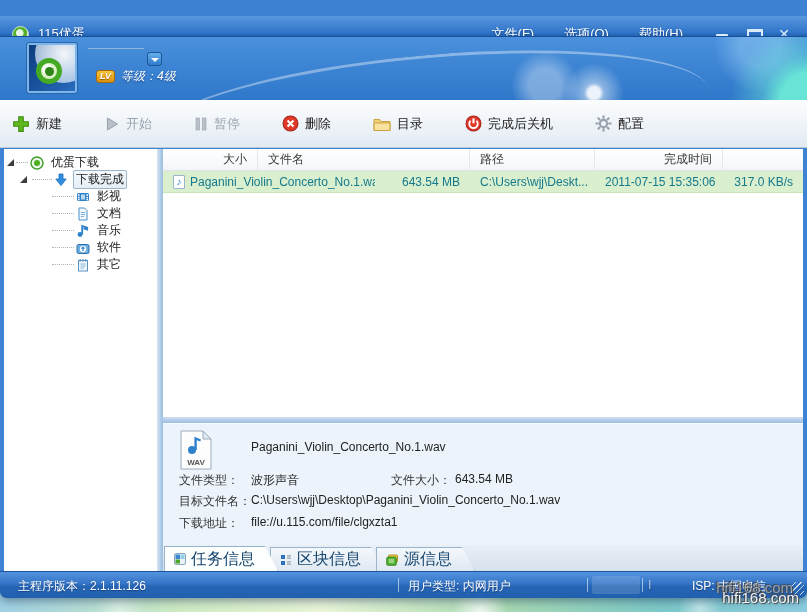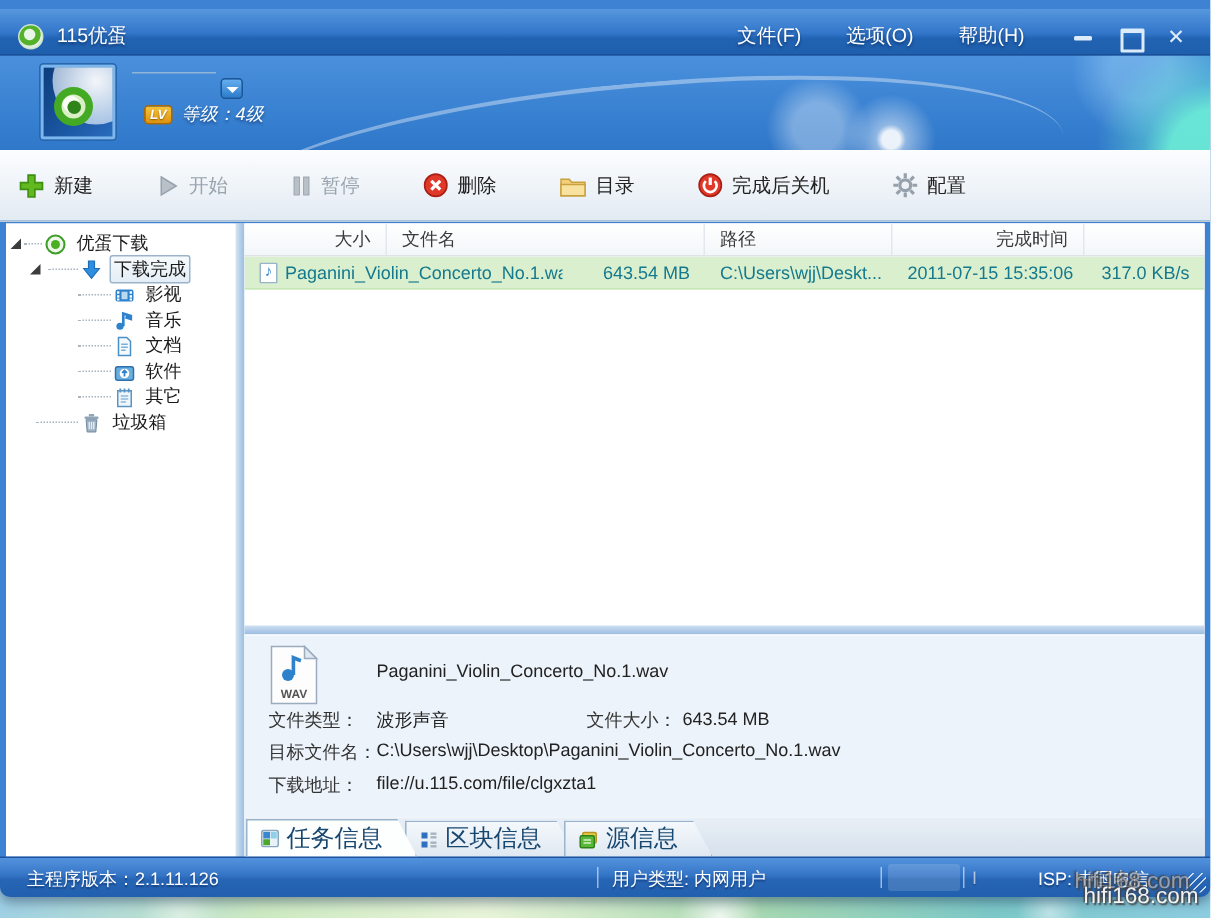--- a/index.html
+++ b/index.html
@@ -10,21 +10,21 @@
   .wallpaper-glow { position:absolute; bottom:0; left:0; right:0; height:18px;
     background:radial-gradient(circle at 480px 18px, rgba(255,255,255,.8), transparent 28px),
                radial-gradient(circle at 700px 14px, rgba(255,255,255,.5), transparent 22px),
                radial-gradient(circle at 120px 16px, rgba(255,255,255,.45), transparent 26px); }
 
   
   .window { position:absolute; left:0; top:0; width:807px; height:598px;
     border-radius:0 0 7px 7px; overflow:hidden; background:#3e82d4;
     box-shadow:0 3px 8px rgba(20,40,80,.45); }
 
-  .titlebar { position:absolute; left:0; top:6px; right:0; height:36px; color:#fff;
+  .titlebar { position:absolute; left:0; top:16px; right:0; height:36px; color:#fff;
     background:linear-gradient(180deg,#5797dd 0%,#3276ca 45%,#2163b2 55%,#1d5dab 100%);
     display:flex; align-items:center; }
   .app-icon { width:17px; height:17px; border-radius:50%; margin:0 9px 0 12px;
     background:radial-gradient(circle at 45% 40%, #e8f6e8 0 28%, #53b12a 34% 58%, #dfeede 62% 100%);
     border:1px solid #cfe4cf; }
   .title-text { font-size:13px; text-shadow:0 1px 2px rgba(0,30,80,.6); }
   .menubar { margin-left:auto; display:flex; gap:30px; font-size:13px; margin-right:32px; }
   .menu-item { cursor:default; text-shadow:0 1px 2px rgba(0,30,80,.6); }
   .winbtns { display:flex; gap:17px; margin-right:16px; align-items:center; }
   .wb { width:14px; height:14px; position:relative; }
@@ -285,60 +285,50 @@
                 <rect x="10.4" y="4.2" width="1.6" height="1.6" fill="#fff"></rect>
                 <rect x="10.4" y="6.8" width="1.6" height="1.6" fill="#fff"></rect>
                 <rect x="10.4" y="9" width="1.6" height="1.3" fill="#fff"></rect>
                 <rect x="5" y="4.5" width="4" height="5" fill="#bcd9f2"></rect>
               </svg></span>
           <span class="tree-label">影视</span>
         </div>
         <div class="tree-row lvl2">
           <span class="tree-dot" style="left:48px;width:22px"></span>
           <span class="t-ico"><svg width="14" height="14" viewBox="0 0 14 14">
+                <path d="M3 1h5.5L11 3.5V13H3z" fill="#f4f9fd" stroke="#4a90c8"></path>
+                <path d="M4.8 5.5h4.4M4.8 7.5h4.4M4.8 9.5h3" stroke="#7ab0d8"></path>
+              </svg></span>
+          <span class="tree-label">文档</span>
+        </div>
+        <div class="tree-row lvl2">
+          <span class="tree-dot" style="left:48px;width:22px"></span>
+          <span class="t-ico"><svg width="14" height="14" viewBox="0 0 14 14">
                 <circle cx="4" cy="10.5" r="2.4" fill="#2e82cc"></circle>
                 <path d="M6.2 10.5V2l5 1.6v2l-3.6-1.2" fill="none" stroke="#2e82cc" stroke-width="1.8"></path>
               </svg></span>
           <span class="tree-label">音乐</span>
-        </div>
-        <div class="tree-row lvl2">
-          <span class="tree-dot" style="left:48px;width:22px"></span>
-          <span class="t-ico"><svg width="14" height="14" viewBox="0 0 14 14">
-                <path d="M3 1h5.5L11 3.5V13H3z" fill="#f4f9fd" stroke="#4a90c8"></path>
-                <path d="M4.8 5.5h4.4M4.8 7.5h4.4M4.8 9.5h3" stroke="#7ab0d8"></path>
-              </svg></span>
-          <span class="tree-label">文档</span>
         </div>
         <div class="tree-row lvl2">
           <span class="tree-dot" style="left:48px;width:22px"></span>
           <span class="t-ico"><svg width="14" height="14" viewBox="0 0 14 14">
                 <rect x="1" y="3.5" width="12" height="9" rx="1.5" fill="#6aaede" stroke="#2e6fae"></rect>
                 <circle cx="7" cy="8" r="3.2" fill="#fff"></circle>
                 <path d="M7 10v-3.4M5.4 7.6L7 6l1.6 1.6" stroke="#2e82cc" stroke-width="1.2" fill="none"></path>
               </svg></span>
           <span class="tree-label">软件</span>
         </div>
         <div class="tree-row lvl2">
           <span class="tree-dot" style="left:48px;width:22px"></span>
           <span class="t-ico"><svg width="14" height="14" viewBox="0 0 14 14">
                 <rect x="2.5" y="2.5" width="9" height="10.5" fill="#eef6fc" stroke="#5a94c4"></rect>
                 <path d="M4.2 1v2.6M7 1v2.6M9.8 1v2.6" stroke="#5a94c4" stroke-width="1.2"></path>
                 <path d="M4.5 6h5M4.5 8h5M4.5 10h3.5" stroke="#8db8da"></path>
               </svg></span>
           <span class="tree-label">其它</span>
-        </div>
-        <div class="tree-row lvl1">
-          <span class="tree-dot" style="left:20px;width:28px"></span>
-          <span class="t-ico"><svg width="14" height="14" viewBox="0 0 14 14">
-                <rect x="5.2" y="1" width="3.6" height="1.6" rx=".5" fill="#8fa6b8"></rect>
-                <rect x="2.4" y="2.6" width="9.2" height="1.7" rx=".5" fill="#8fa6b8"></rect>
-                <path d="M3.4 4.8h7.2l-.7 8.2H4.1z" fill="#9db2c2" stroke="#6a8298" stroke-width=".6"></path>
-                <path d="M5.5 6.4v4.8M7 6.4v4.8M8.5 6.4v4.8" stroke="#e8eef2" stroke-width=".9"></path>
-              </svg></span>
-          <span class="tree-label">垃圾箱</span>
         </div>
       </div>
 
       <div class="v-split"></div>
 
       <div class="content">
 
         <div class="list-header">
           <span class="lh-col c-size">大小</span>
           <span class="lh-col c-name">文件名</span>

